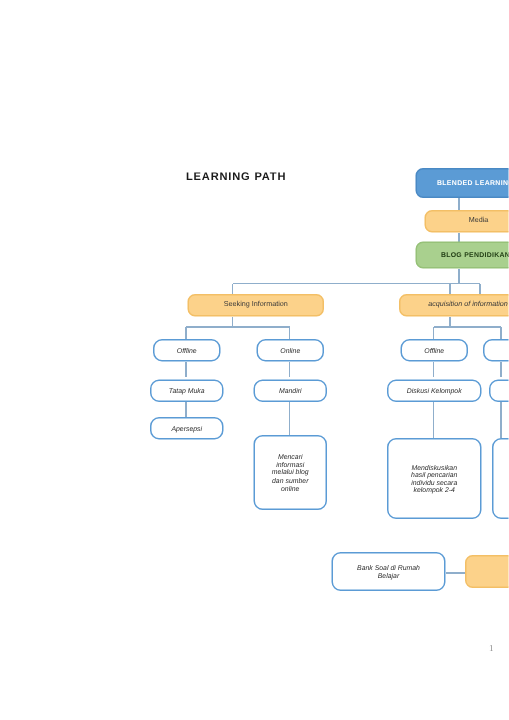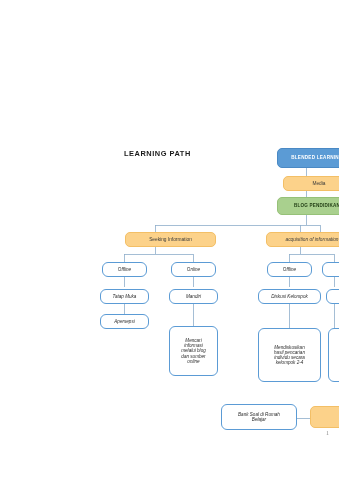--- a/index.html
+++ b/index.html
@@ -15,21 +15,20 @@
     font-family: "Liberation Sans", sans-serif;
     -webkit-font-smoothing: antialiased;
   }
 
   
   #page {
     position: absolute;
     inset: 0;
     background: #ffffff;
     overflow: hidden;
-    margin-top: 36px;
   }
 
   
   #connectors {
     position: absolute;
     left: 0; top: 0;
     width: 339px;
     height: 480px;
     pointer-events: none;
   }

